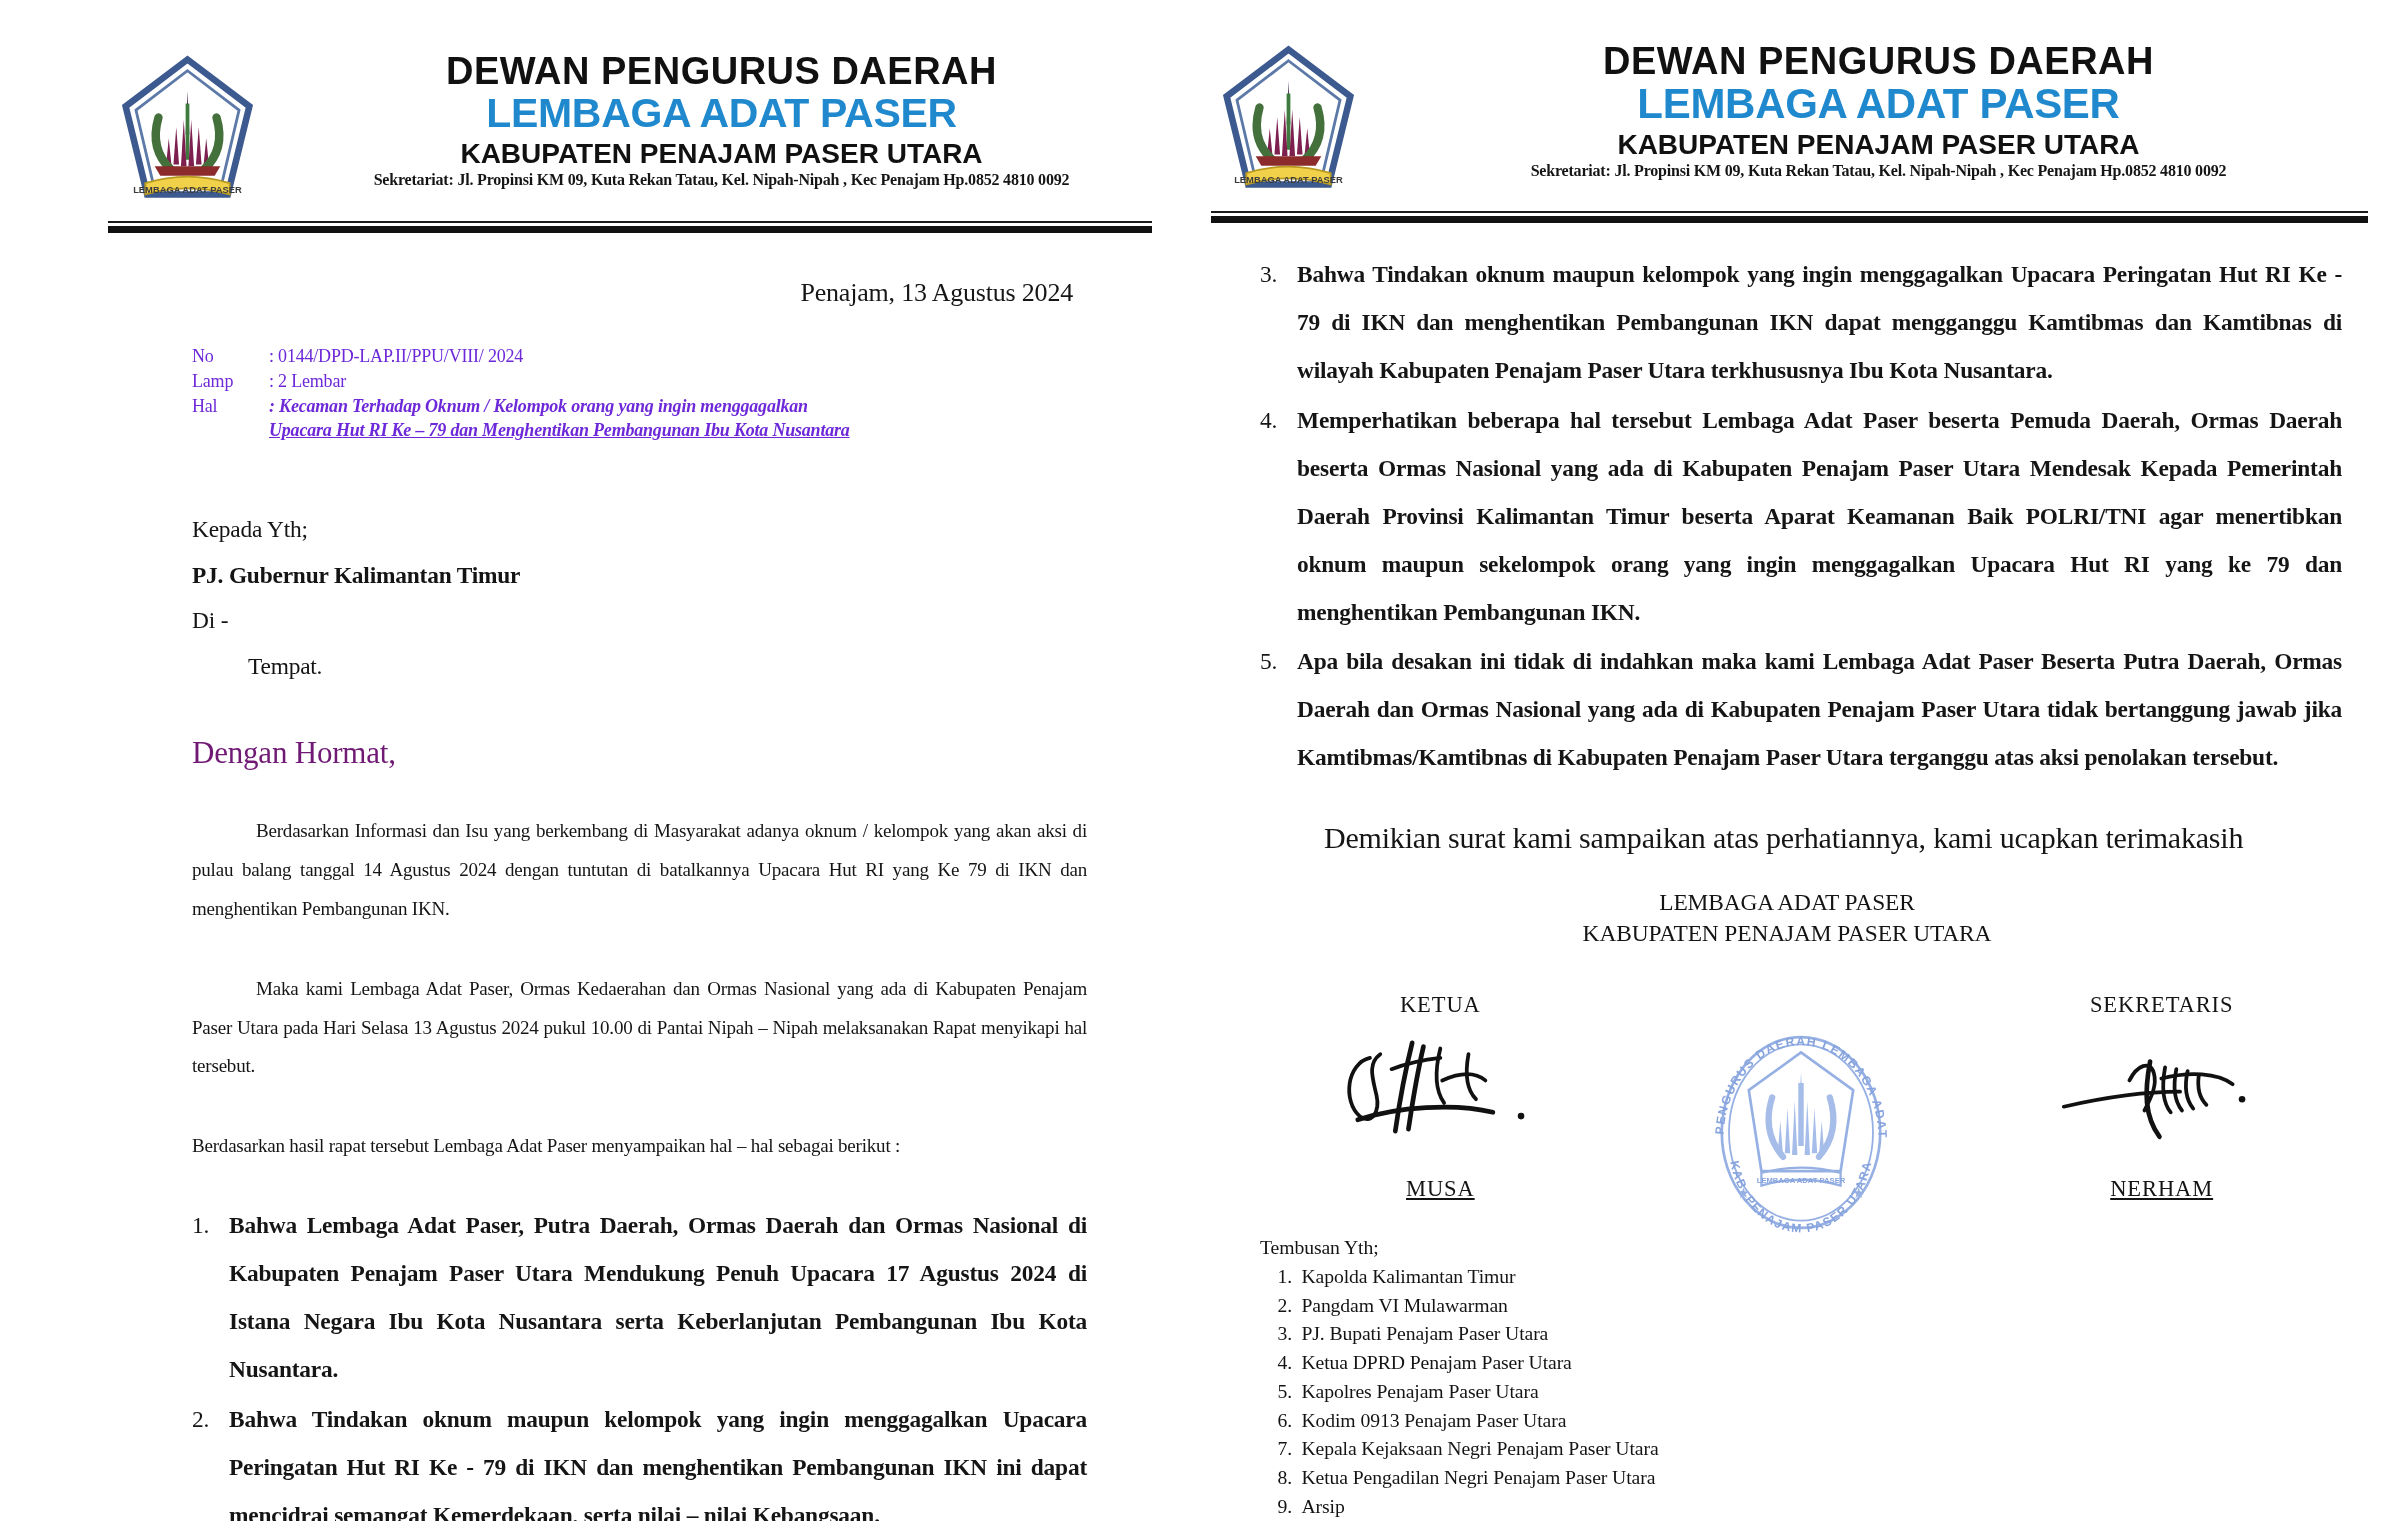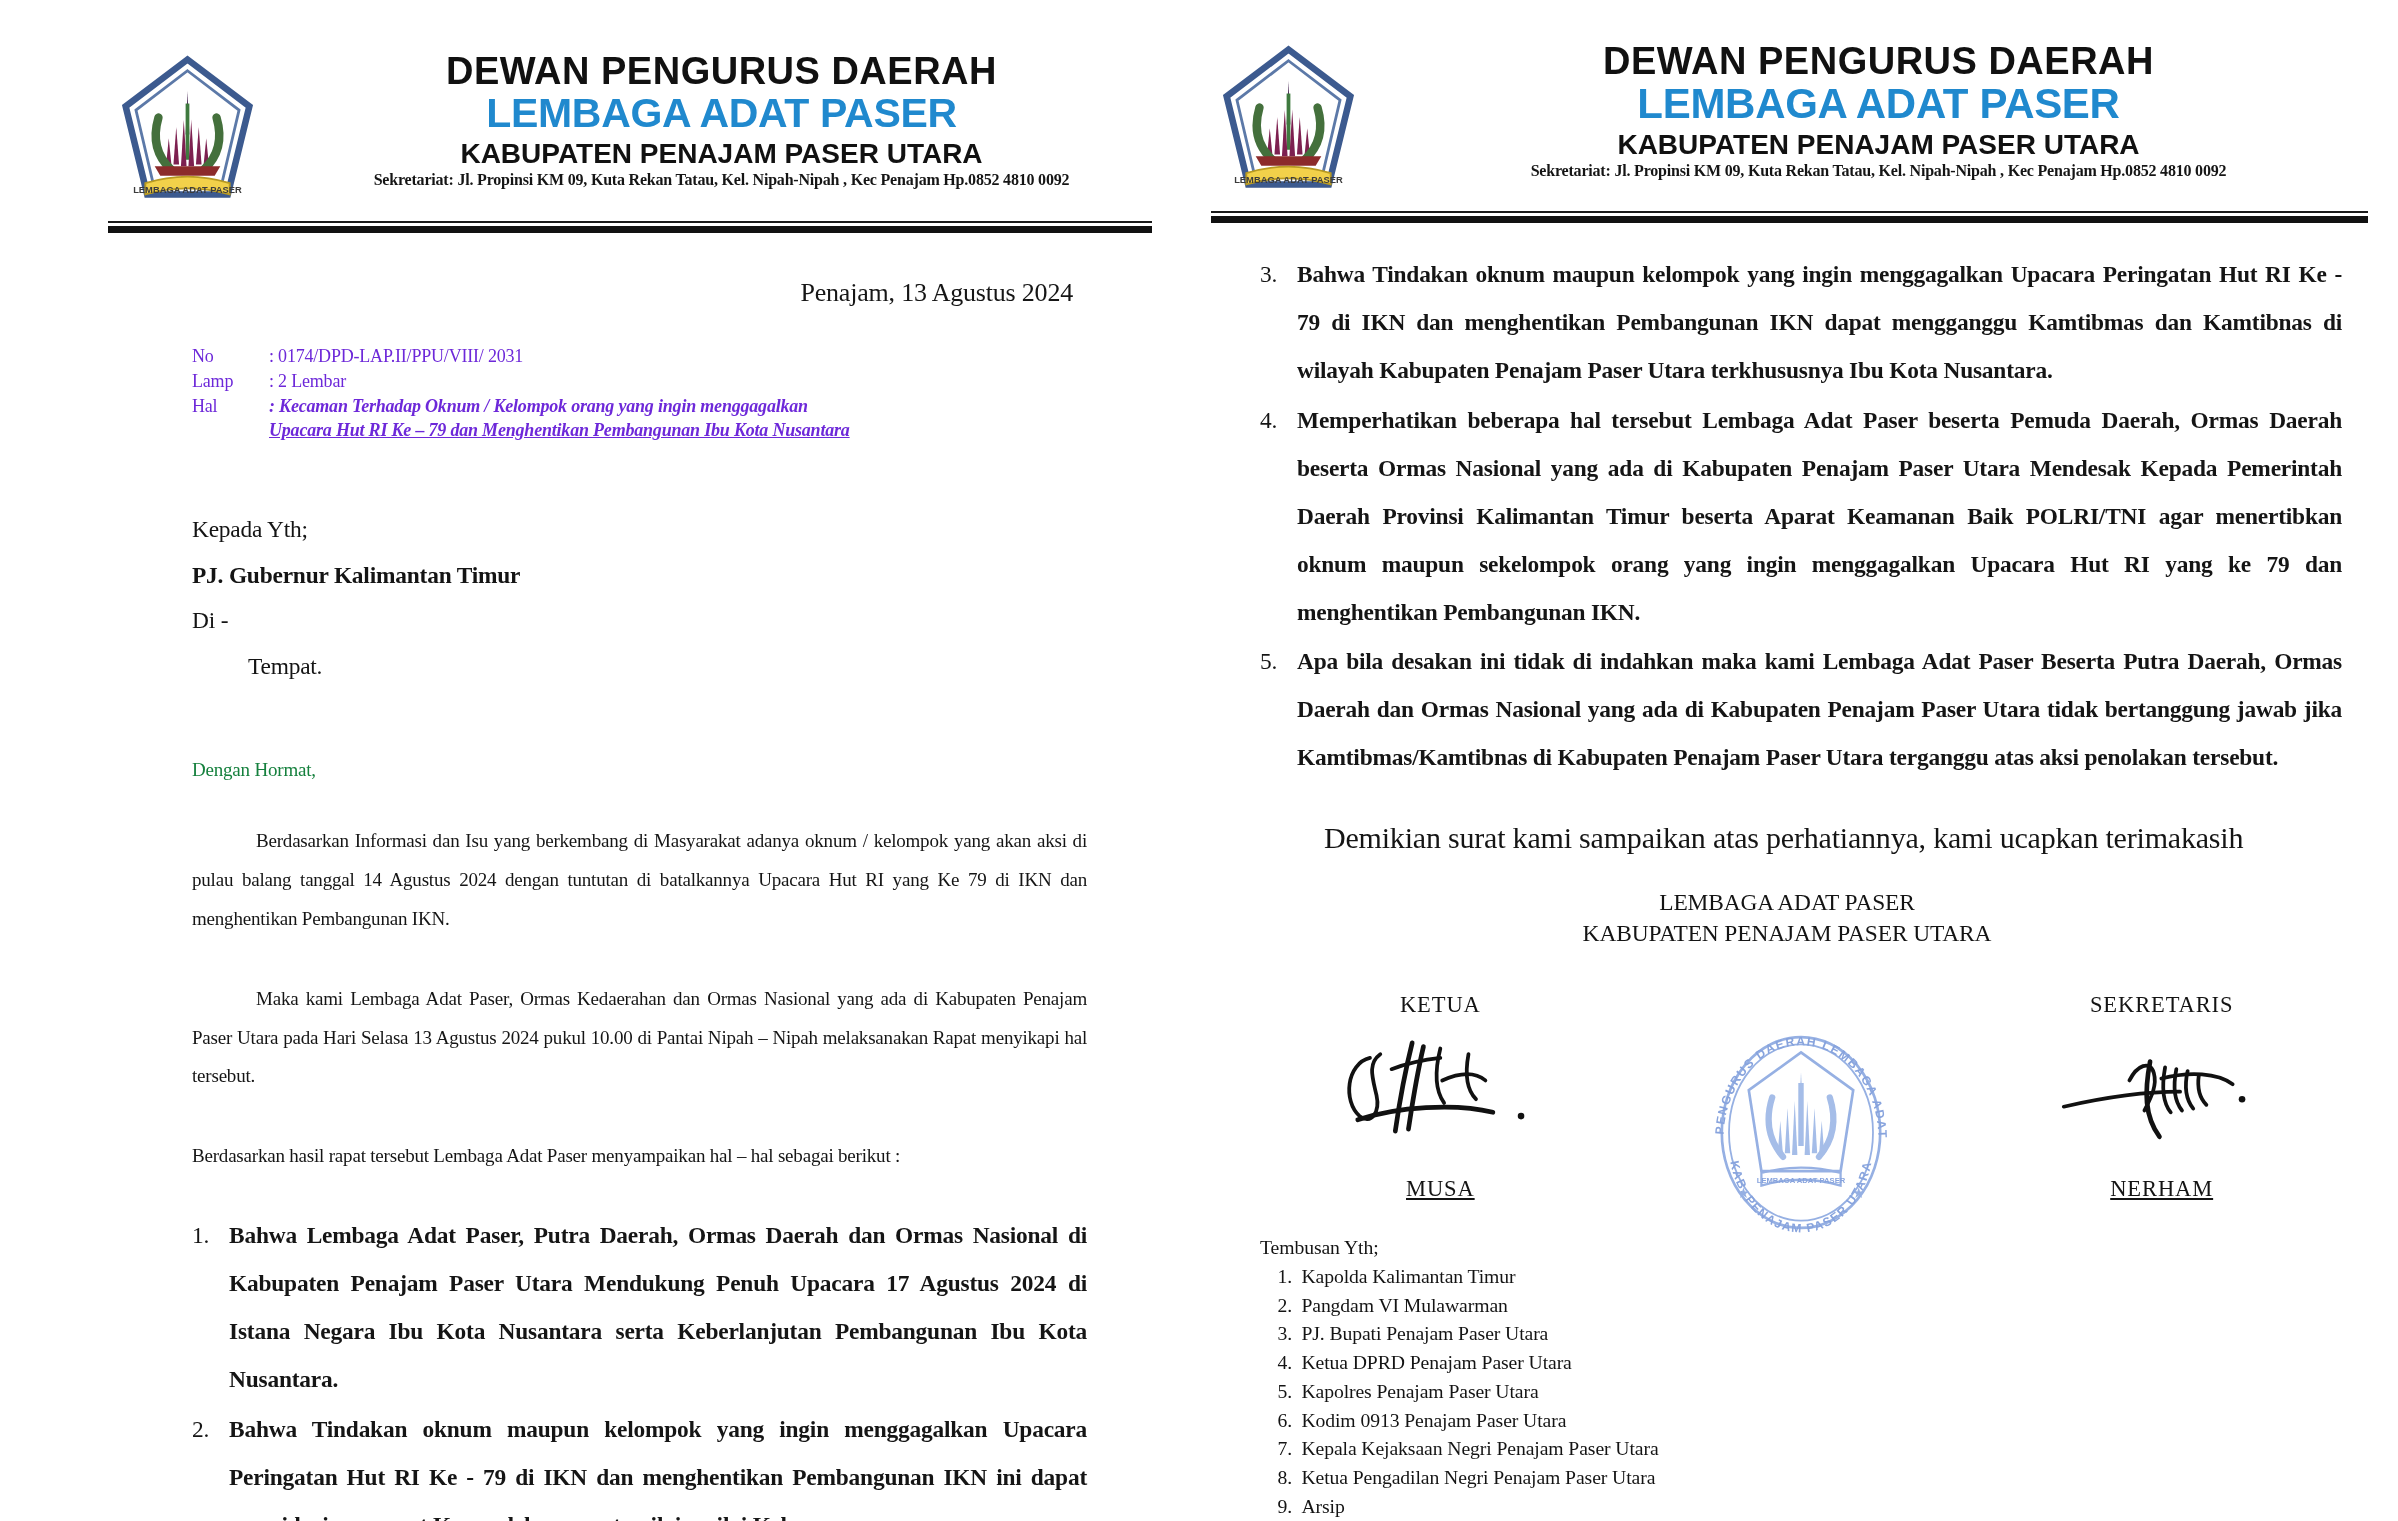--- a/index.html
+++ b/index.html
@@ -106,21 +106,21 @@
   .meta-row{ display:flex; align-items:flex-start; line-height:1.38; }
   .meta-key{ width:77px; flex:0 0 77px; }
   .meta-val{ flex:1; }
   .meta-val-italic{ font-style:italic; font-weight:bold; }
   .meta-underline{ text-decoration:underline; }
 
   .addr{ margin-top:64px; font-size:23.4px; color:#141414; line-height:1.95; letter-spacing:-0.2px;}
   .addr-strong{ font-weight:bold; }
   .addr-indent{ padding-left:56px; }
 
-  .salut{ margin-top:69px; font-size:19px; color:#15803d; letter-spacing:-0.2px;}
+  .salut{ margin-top:45px; font-size:31px; color:#701a75; letter-spacing:-0.2px;}
 
   p.para{
     font-size:19px;
     color:#151515;
     text-align:justify;
     text-indent:64px;
     line-height:2.05;
     margin:41px 0 0 0;
     letter-spacing:-0.2px;
   }
@@ -264,21 +264,21 @@
         <div class="r-thick"></div>
     </div>
 
     <div class="body-left">
 
       <div class="date-line">Penajam, 13 Agustus 2024</div>
 
       <div class="meta">
         <div class="meta-row">
           <div class="meta-key">No</div>
-          <div class="meta-val">: 0174/DPD-LAP.II/PPU/VIII/ 2031</div>
+          <div class="meta-val">: 0144/DPD-LAP.II/PPU/VIII/ 2024</div>
         </div>
         <div class="meta-row">
           <div class="meta-key">Lamp</div>
           <div class="meta-val">: 2 Lembar</div>
         </div>
         <div class="meta-row">
           <div class="meta-key">Hal</div>
           <div class="meta-val">
             <div class="meta-val-italic">: Kecaman Terhadap Oknum / Kelompok orang yang ingin menggagalkan</div>
             <div class="meta-val-italic meta-underline">Upacara Hut RI Ke – 79 dan Menghentikan Pembangunan Ibu Kota Nusantara</div>

